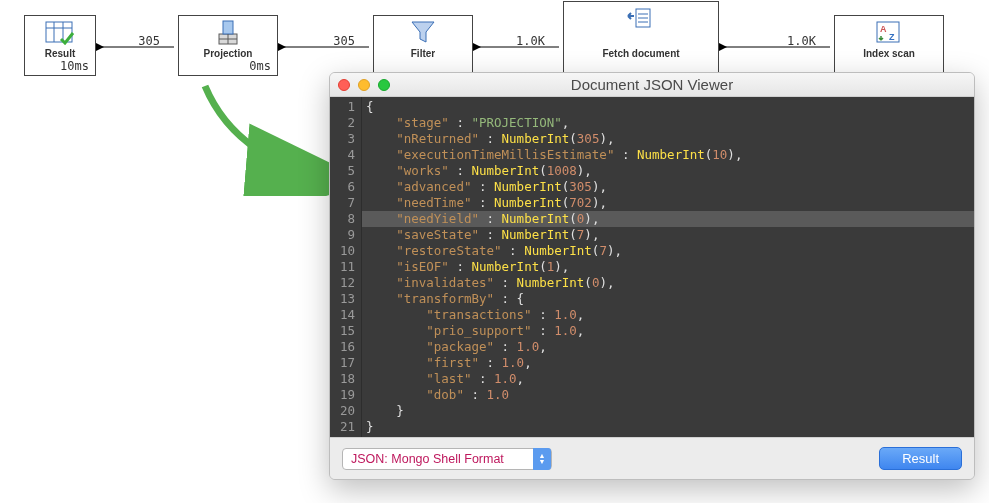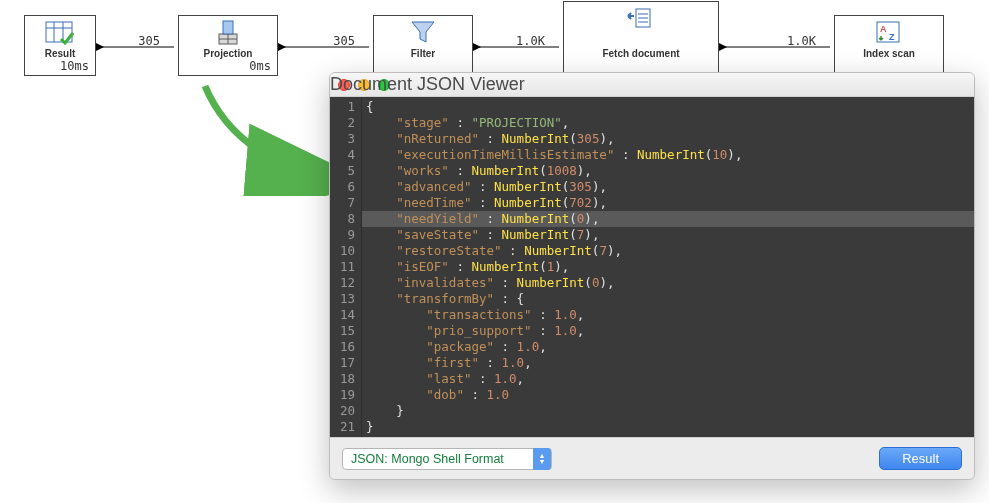--- a/index.html
+++ b/index.html
@@ -88,22 +88,22 @@
     align-items: center;
     position: relative;
     border-bottom: 1px solid #d0d0d0;
   }
   .tl-buttons { display:flex; gap:8px; margin-left:8px; }
   .tl-btn { width:12px; height:12px; border-radius:50%; }
   .tl-close { background:#ff5f57; border:1px solid #e33e32; }
   .tl-min   { background:#febc2e; border:1px solid #e0a023; }
   .tl-max   { background:#28c840; border:1px solid #17a82d; }
   .titlebar .title {
-    position:absolute; left:0; right:0; 
-    font-size:18px; color:#4a4a4a;
+    position:absolute; left:0; right:0; text-align:center;
+    font-size:15px; color:#4a4a4a;
   }
 
   .code-area {
     display:flex;
     font-family: Menlo, Monaco, monospace;
     font-size: 12.5px;
     line-height: 16px;
     background:#3a3a3a;
   }
   .gutter {
@@ -138,21 +138,21 @@
     background:#fff;
     border:1px solid #b5b5b5;
     border-radius:4px;
     font-size:12.5px;
     height:22px;
     display:flex;
     align-items:center;
     padding: 0 0 0 8px;
     min-width: 210px;
   }
-  .select-fake .sel-label { flex:1; color:#15803d; }
+  .select-fake .sel-label { flex:1; color:#be185d; }
   .select-fake .sel-btn {
     width:18px; height:22px;
     background:#5b9bef;
     border-top-right-radius:3px; border-bottom-right-radius:3px;
     display:flex; flex-direction:column; align-items:center; justify-content:center;
     color:#fff; font-size:7px; line-height:6px;
   }
   .btn-close {
     margin-left:auto;
     background: linear-gradient(#6aa9f8,#3f86ef);

